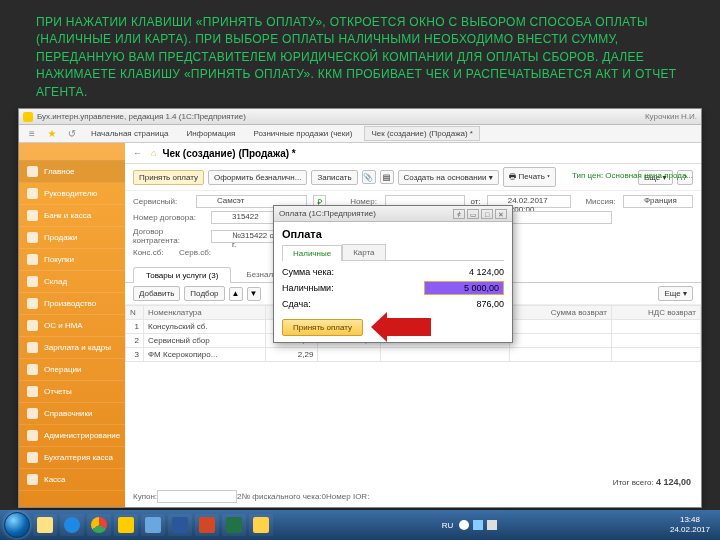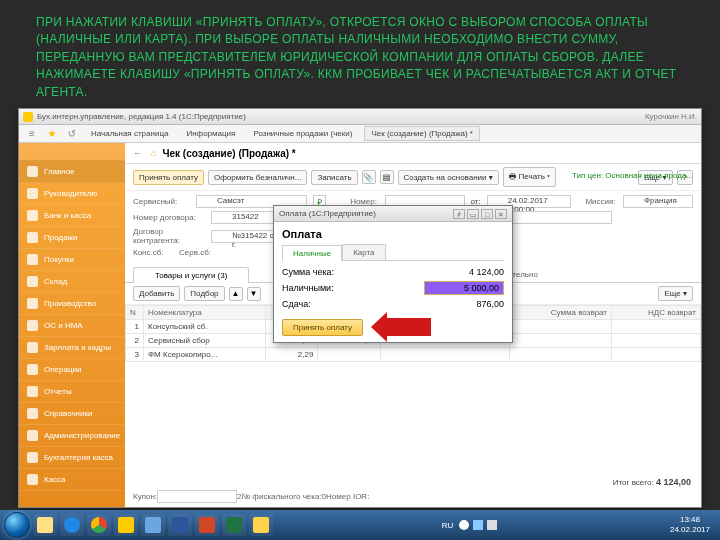--- a/index.html
+++ b/index.html
@@ -29,21 +29,21 @@
   .btn.y{background:#fff3d0;border-color:#e0c070}
   .btn-ic{width:14px;height:14px;border:1px solid #c0c0c0;background:#f8f8f8;display:inline-flex;align-items:center;justify-content:center;border-radius:2px}
   .form-rows{padding:4px 8px;font-size:8px;color:#444}
   .frow{display:flex;align-items:center;gap:6px;margin-bottom:3px}
   .flab{width:72px;color:#666}
   .finput{border:1px solid #ccc;background:#fff;height:13px;padding:0 20px;display:flex;}
   .fsm{width:90px}
   .right-links{position:absolute;right:8px;top:28px;font-size:8px;color:#1a8c1a;text-align:right}
   .right-links div{margin-bottom:2px}
   .tabs{display:flex;gap:2px;padding:0 8px;border-bottom:1px solid #ccc;font-size:8px;margin-top:2px}
-  .tabm{padding:3px 21px;color:#666;border:1px solid transparent;border-bottom:none}
+  .tabm{padding:3px 12px;color:#666;border:1px solid transparent;border-bottom:none}
   .tabm.act{background:#fff;border-color:#ccc;color:#000;border-radius:3px 3px 0 0;position:relative;top:1px}
   .grid-bar{display:flex;gap:4px;padding:3px 8px;font-size:8px;align-items:center;border-bottom:1px solid #eee}
   .grid{font-size:8px;color:#444}
   .grid table{width:100%;border-collapse:collapse}
   .grid th,.grid td{border:1px solid #e5e5e5;padding:2px 4px;text-align:left;height:14px}
   .grid th{background:#f5f5f5;color:#666;font-weight:normal}
   .grid .num{text-align:right}
   .total-row{position:absolute;bottom:20px;right:10px;font-size:8px;color:#444}
   .total-row b{font-size:9px}
   .footer-row{position:absolute;bottom:4px;left:8px;right:8px;font-size:8px;color:#666;display:flex;align-items:center;}

